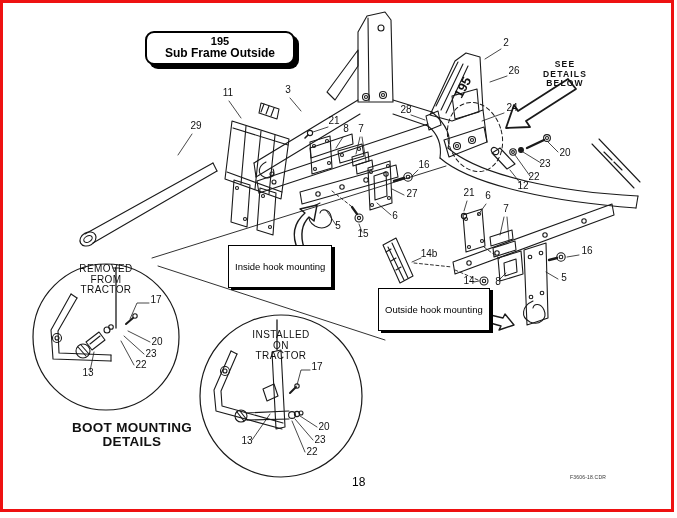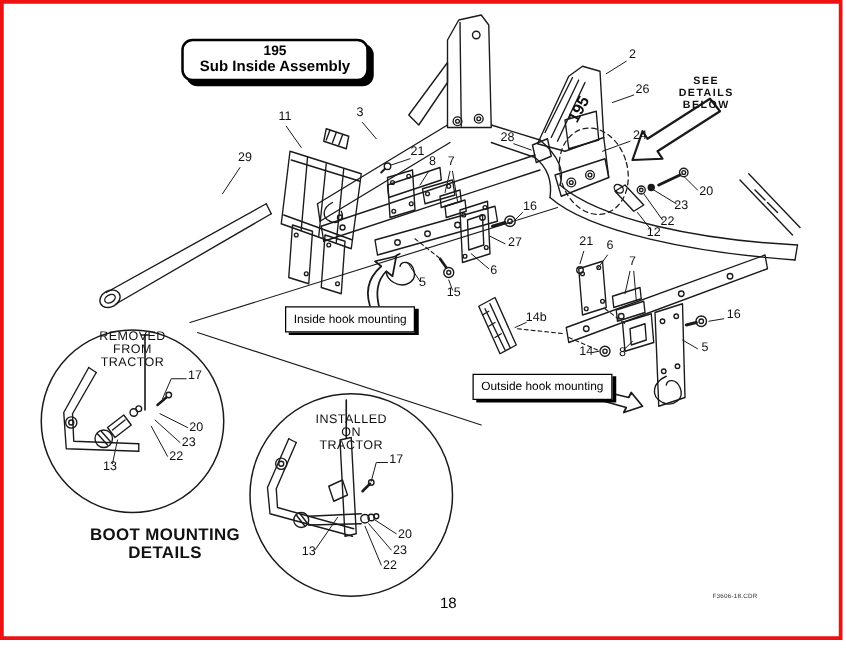--- a/index.html
+++ b/index.html
@@ -14,23 +14,23 @@
   .circle-txt{font-size:10px;letter-spacing:0.4px;text-anchor:middle;}
   .boot-txt{font-size:13.5px;font-weight:600;letter-spacing:0.3px;text-anchor:middle;}
   .tower-txt{font-size:13px;font-weight:700;text-anchor:middle;}
   .title-box{position:absolute;left:145px;top:31px;width:146px;
              border:2px solid #000;border-radius:9px;background:#fff;
              box-shadow:4px 4px 0 #000;text-align:center;padding:2px 0 3px 0;}
   .title-box .t1{font-size:11px;font-weight:700;line-height:12px;}
   .title-box .t2{font-size:12px;font-weight:700;line-height:13px;}
   .hook-label{position:absolute;border:1px solid #000;background:#fff;
               box-shadow:3px 2px 0 #000;font-size:9.5px;line-height:13px;
-              padding:3px 6px;white-space:nowrap;}
+              padding:14px 6px;white-space:nowrap;}
   .hook-label.inside{left:228px;top:245px;}
-  .hook-label.outside{left:378px;top:299px;}
+  .hook-label.outside{left:378px;top:288px;}
   .page-number{position:absolute;left:352px;top:475px;font-size:12px;color:#000000;}
   .file-code{position:absolute;left:570px;top:474px;font-size:5px;color:#333;letter-spacing:0.2px;}
 </style>
 </head>
 <body>
 
 <div class="page">
 
   <svg class="diagram" width="677" height="518" viewBox="0 0 677 518">
     <g stroke="#1a1a1a" fill="none" stroke-width="1.1" stroke-linejoin="round" stroke-linecap="round">
@@ -350,21 +350,21 @@
         <text x="317" y="370" class="co">17</text>
         <text x="324" y="430" class="co">20</text>
         <text x="320" y="443" class="co">23</text>
         <text x="312" y="455" class="co">22</text>
         <text x="247" y="444" class="co">13</text>
       </g>
   </svg>
 
   <div class="title-box">
     <div class="t1">195</div>
-    <div class="t2">Sub Inside Assembly</div>
+    <div class="t2">Sub Frame Outside</div>
   </div>
 
   <div class="hook-label inside">Inside hook mounting</div>
   <div class="hook-label outside">Outside hook mounting</div>
 
   <div class="page-number">18</div>
   <div class="file-code">F3606-18.CDR</div>
 
   <div class="red-frame"></div>
 </div>

